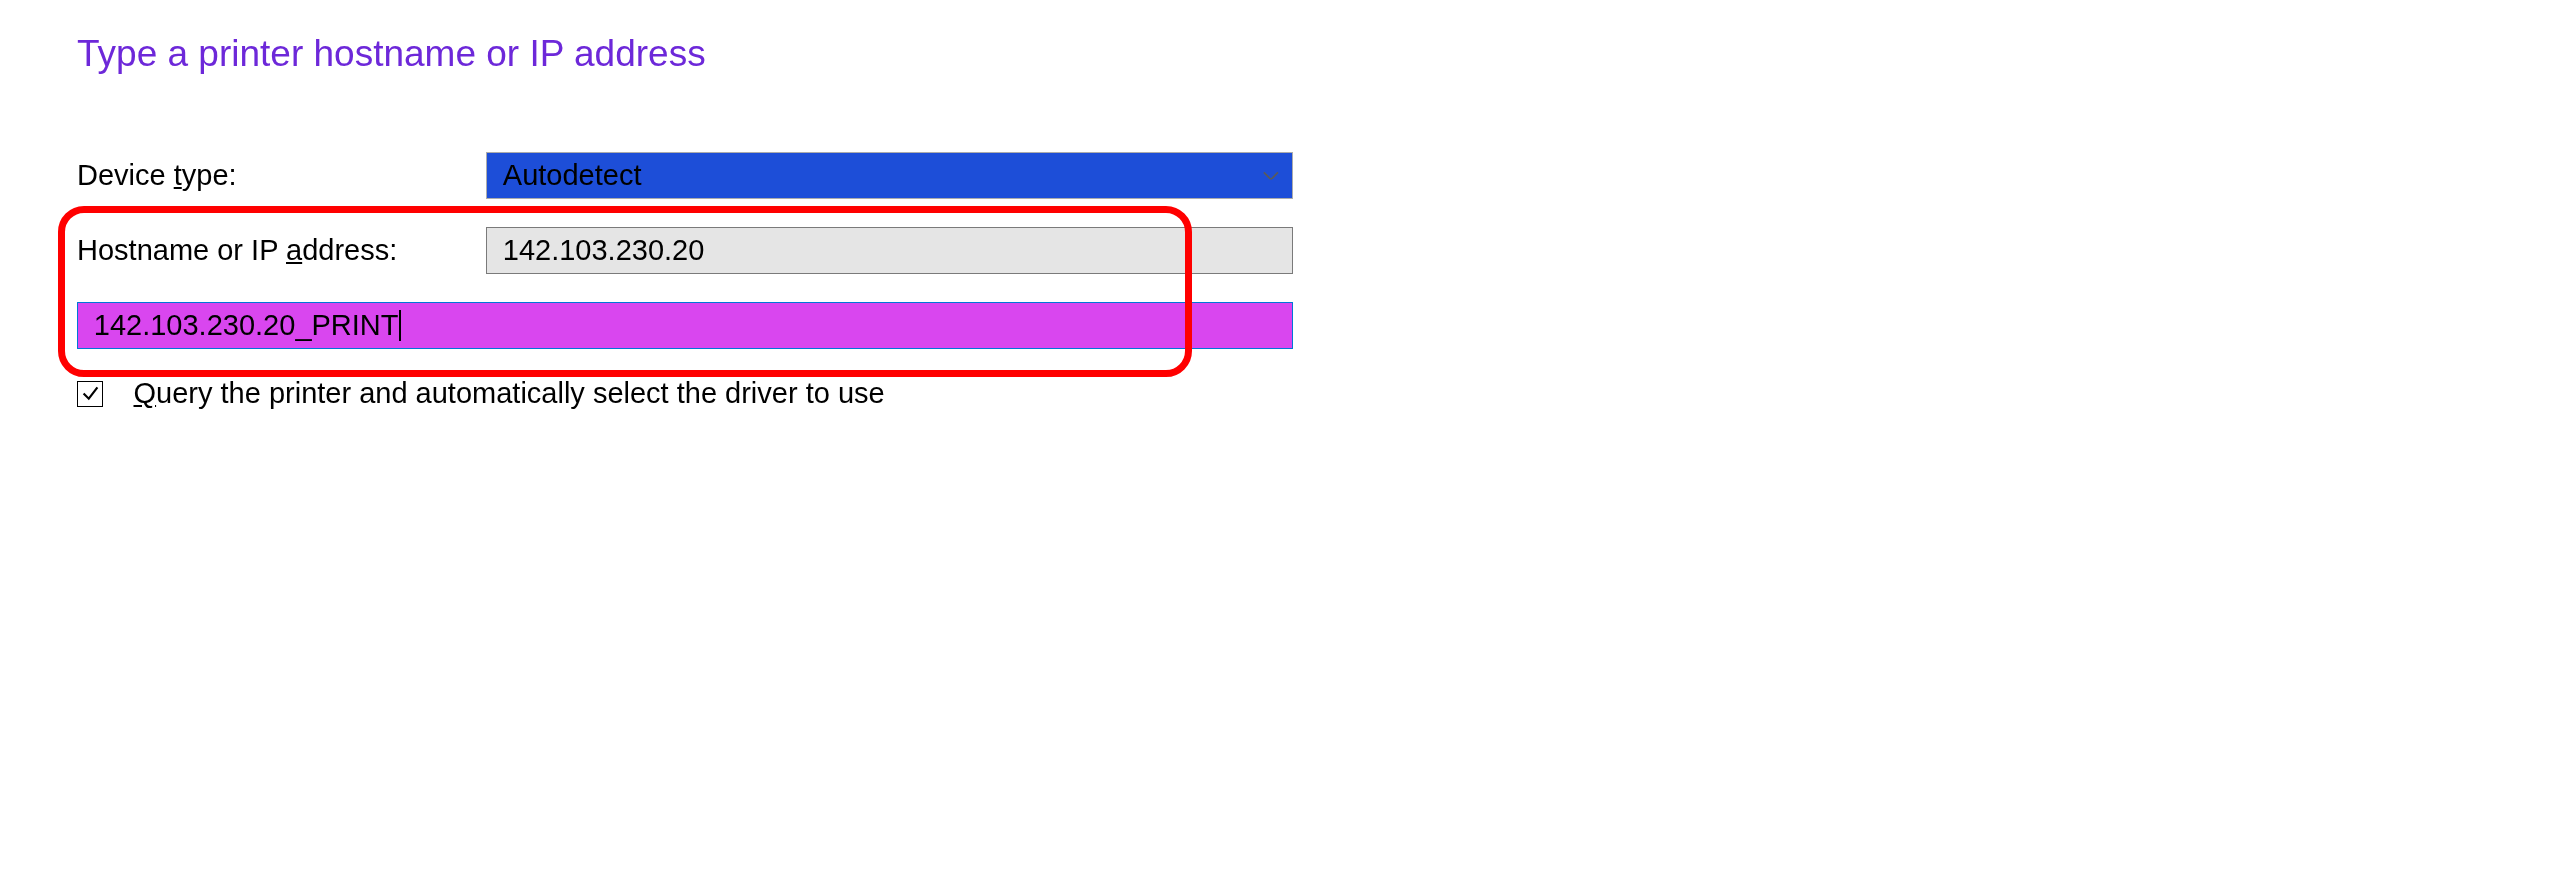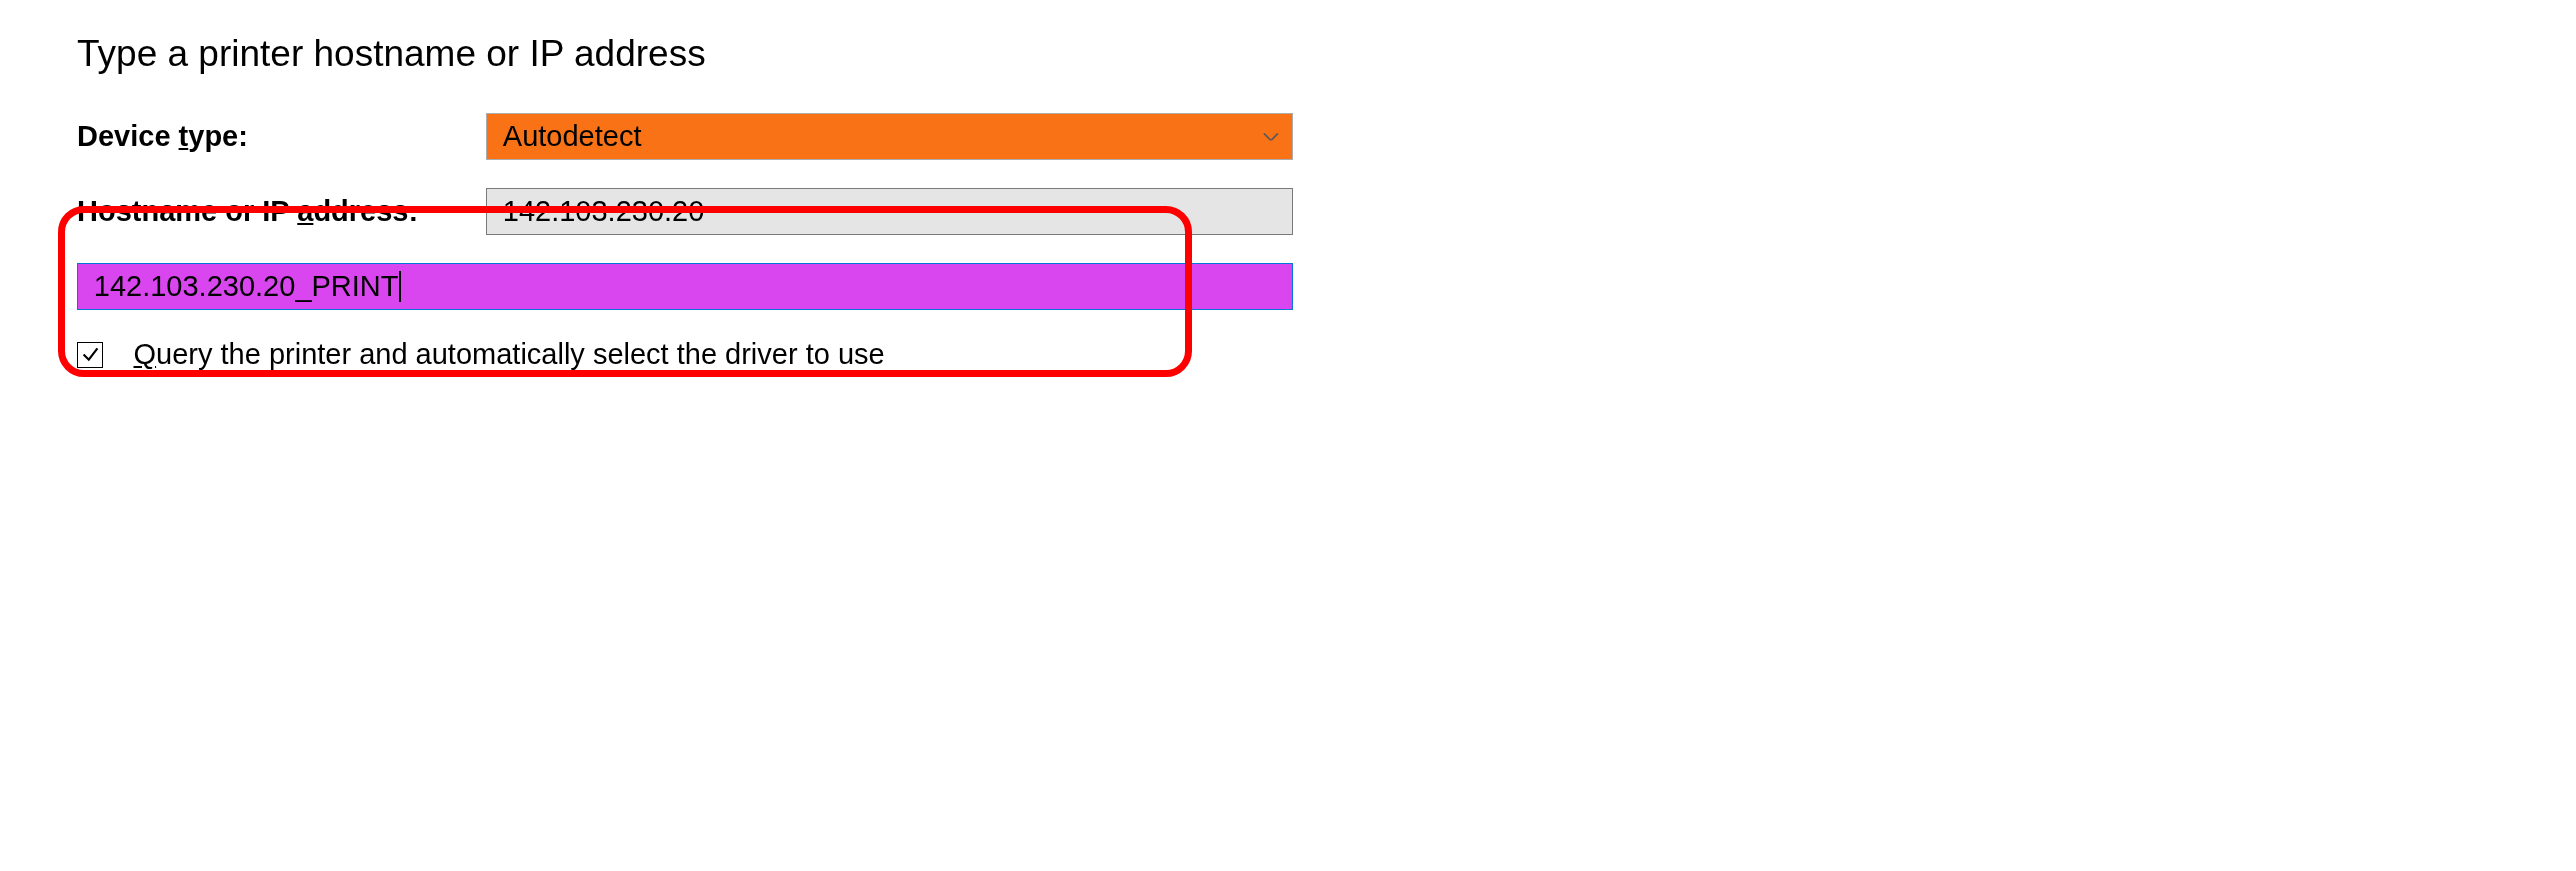--- a/index.html
+++ b/index.html
@@ -11,50 +11,50 @@
       position: relative;
     }
     .container {
       position: absolute;
       left: 0;
       top: 0;
       width: 1370px;
       padding: 33px 77px 0 77px;
     }
     .page-title {
-      color: #000000;
+      color: #6d28d9;
       font-size: 37px;
       font-weight: 400;
-      margin-bottom: 38px;
+      margin-bottom: 77px;
     }
     .form-row {
       display: flex;
       align-items: center;
       margin-bottom: 28px;
       position: relative;
     }
     .form-label {
       width: 409px;
       color: #000000;
       font-size: 29px;
-      font-weight: 700;
+      font-weight: 400;
       flex-shrink: 0;
     }
     .underline-t { text-decoration: underline; }
     .underline-a { text-decoration: underline; }
     .underline-p { text-decoration: underline; }
     .underline-q { text-decoration: underline; }
     .select-wrap {
       position: relative;
       flex: 1;
     }
     .select-box {
       width: 100%;
       height: 47px;
-      background: #f97316;
+      background: #1d4ed8;
       border: 0.9px solid #acacac;
       padding: 0 15.8px;
       font-size: 29px;
       font-family: inherit;
       color: #000000;
       display: flex;
       align-items: center;
       cursor: default;
     }
     .select-chevron {

